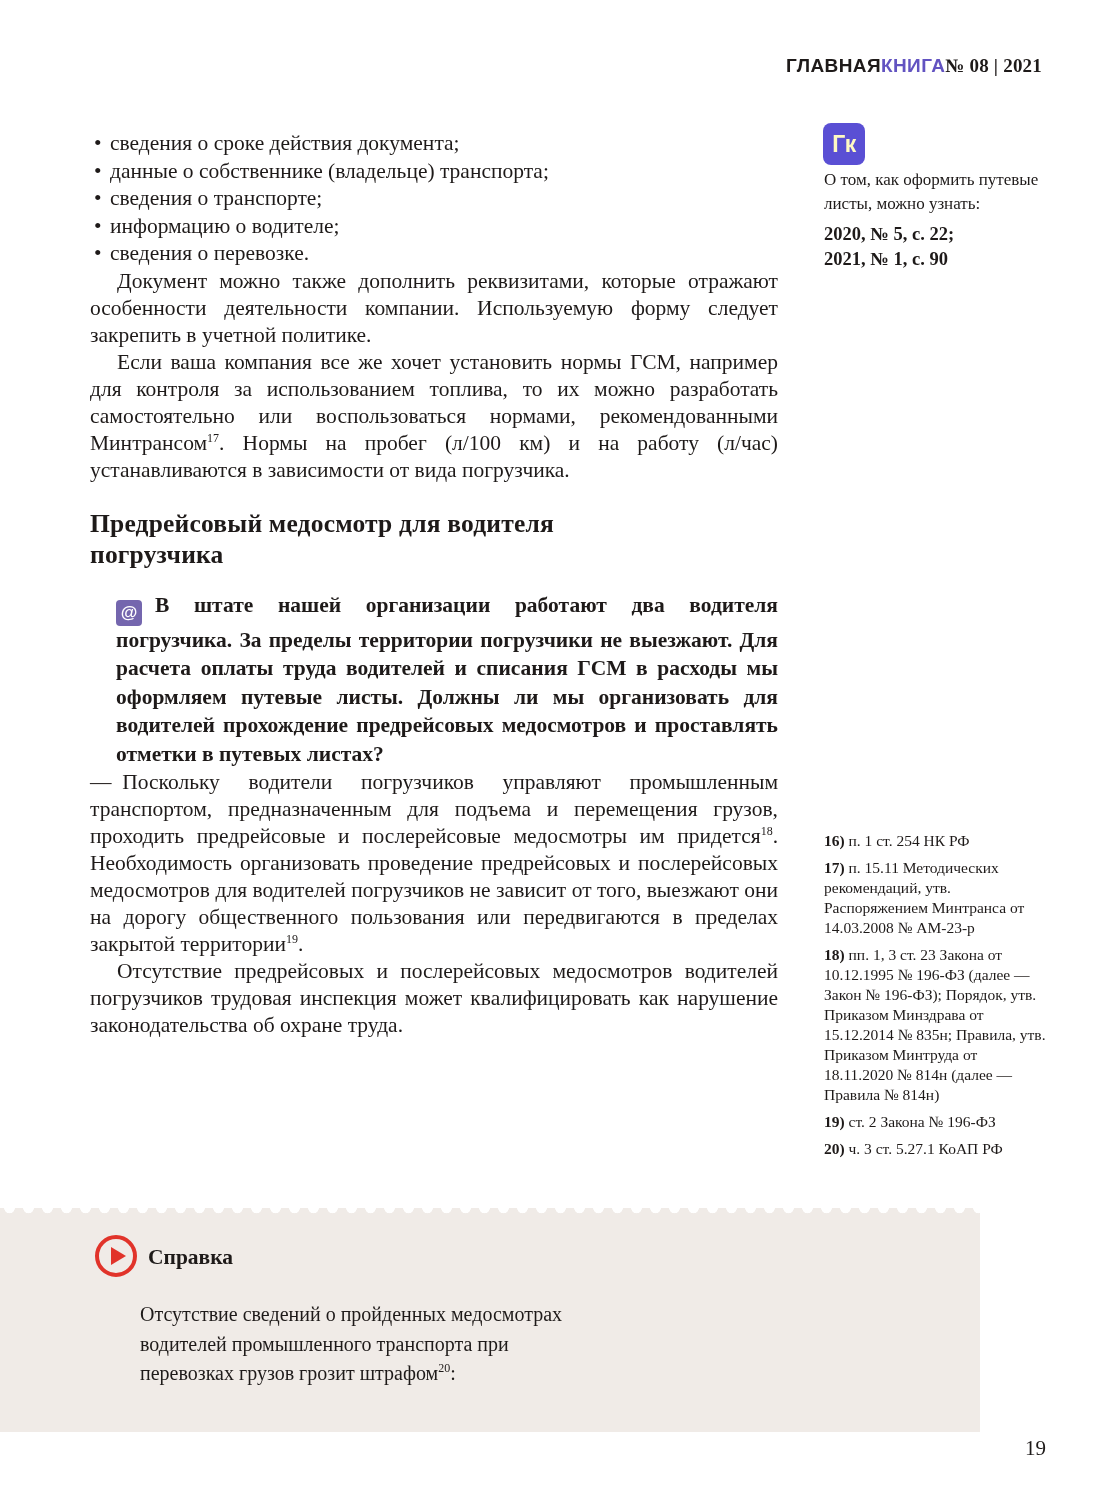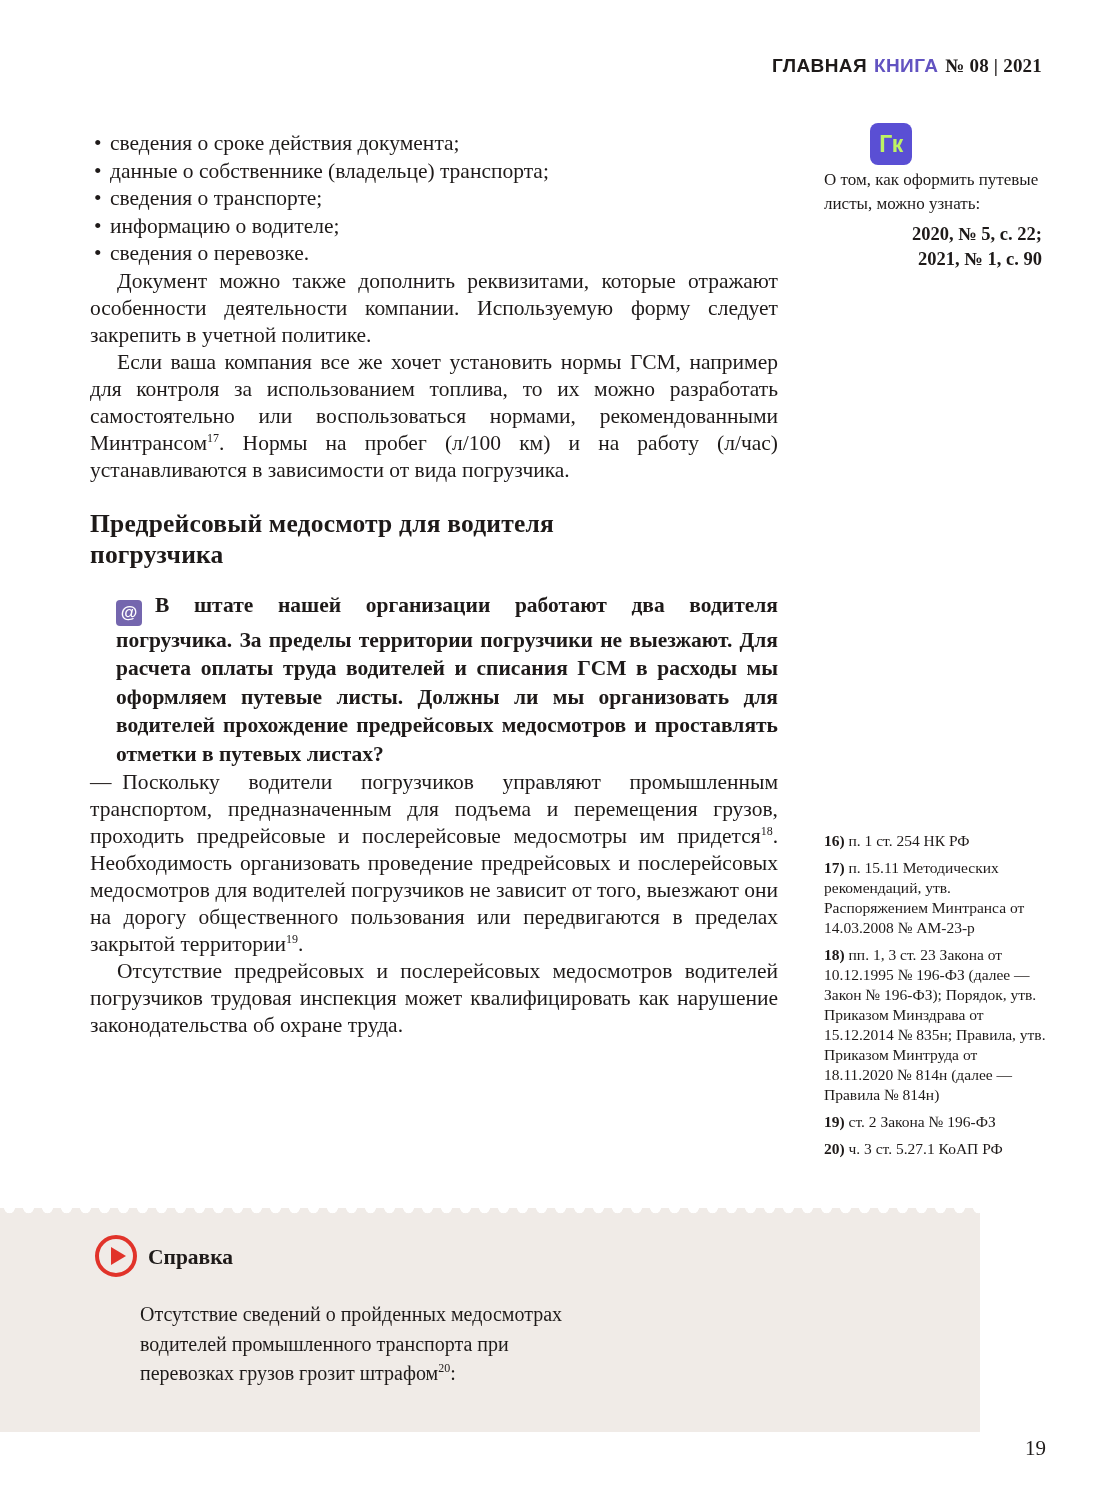--- a/index.html
+++ b/index.html
@@ -11,21 +11,21 @@
     --text:#1e1a19;
   }
   *{margin:0;padding:0;box-sizing:border-box;}
   html,body{background:#ffffff;}
   #page{
     position:relative;width:1104px;height:1500px;background:#ffffff;overflow:hidden;
     font-family:"Liberation Serif", serif;color:var(--text);
   }
   
   .header{
-    position:absolute;top:55px;right:62px;display:flex;align-items:baseline;gap:7px;
+    position:absolute;top:55px;right:62px;display:flex;align-items:baseline;
     font-size:19px;font-weight:bold;letter-spacing:.4px;
   }
   .brand-main,.brand-accent{font-family:"Liberation Sans", sans-serif;}
   .brand-accent{color:var(--accent-purple);}
   .issue{font-family:"Liberation Serif", serif;letter-spacing:.2px;}
   
   .main{position:absolute;left:90px;top:130px;width:688px;font-size:21.5px;line-height:27px;}
   ul.req-list{list-style:none;}
   ul.req-list li{position:relative;padding-left:20px;line-height:27.5px;}
   ul.req-list li::before{content:"\2022";position:absolute;left:4px;}
@@ -37,28 +37,28 @@
   }
   .question{font-weight:bold;text-align:justify;line-height:28.5px;margin-bottom:1px;margin-left:26px;}
   .at-badge{
     display:inline-block;width:26px;height:26px;border-radius:4px;background:var(--at-badge-purple);
     color:#fff;font-family:"Liberation Sans", sans-serif;font-weight:bold;font-size:17px;
     line-height:26px;text-align:center;vertical-align:-6px;margin-right:13px;
   }
   sup.sup{font-size:12px;line-height:0;vertical-align:super;letter-spacing:0;text-align:right;}
   
   .gk-badge{
-    position:absolute;left:870px;top:123px;width:42px;height:42px;border-radius:8px;
-    background:var(--badge-purple);color:#bef264;font-family:"Liberation Sans", sans-serif;
+    position:absolute;left:823px;top:123px;width:42px;height:42px;border-radius:8px;
+    background:var(--badge-purple);color:#fef9c3;font-family:"Liberation Sans", sans-serif;
     font-weight:bold;font-size:23px;display:flex;align-items:center;justify-content:center;
     letter-spacing:-.5px;
   }
   .sidebar-note{position:absolute;left:824px;top:168px;width:218px;font-size:17px;line-height:23.5px;}
   .sidebar-note .note-text{margin-bottom:7px;}
-  .sidebar-note .note-ref{font-weight:bold;font-size:18.5px;line-height:25px;text-align:right;}
+  .sidebar-note .note-ref{font-weight:bold;font-size:18.5px;line-height:25px;}
   .footnotes{position:absolute;left:824px;top:831px;width:224px;font-size:15.5px;line-height:20px;}
   .footnotes .fn{margin-bottom:7px;}
   .footnotes .fn-num{font-weight:bold;}
   
   .refbox{position:absolute;left:0;top:1208px;width:980px;height:224px;background:var(--box-beige);}
   .refbox::before{
     content:"";position:absolute;top:0;left:0;right:0;height:10px;
     background-image:radial-gradient(circle at 9.5px 0px, #ffffff 5px, rgba(255,255,255,0) 5.6px);
     background-size:19px 10px;background-repeat:repeat-x;
   }

